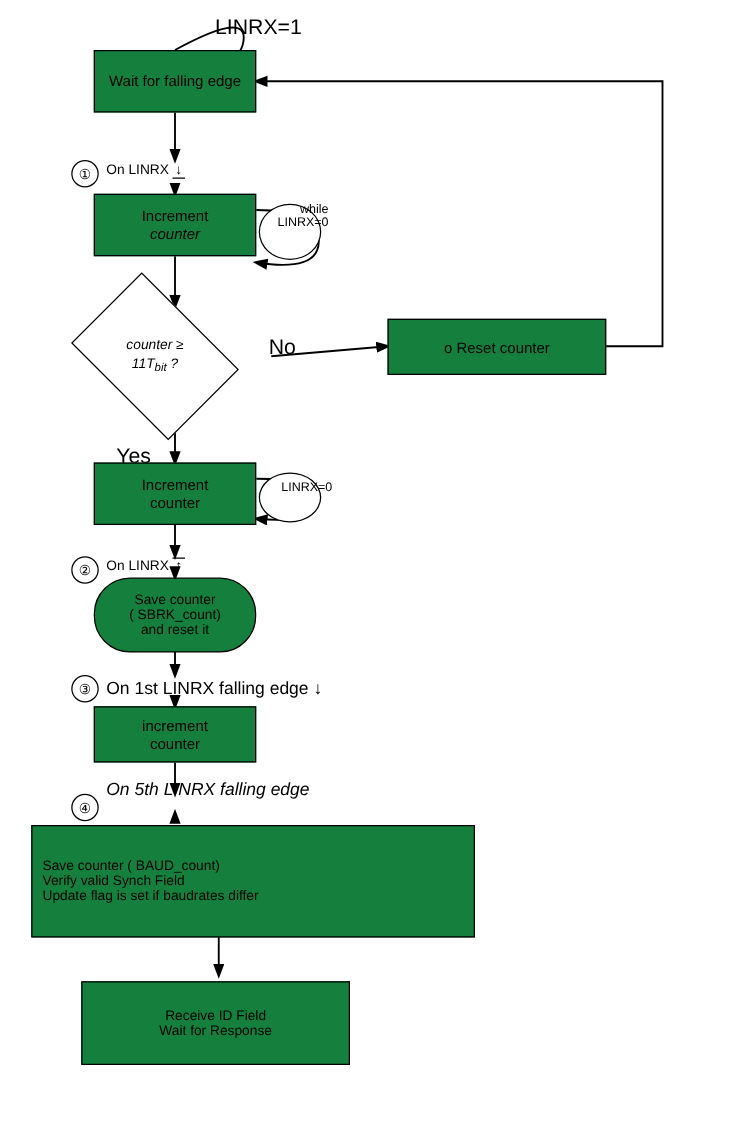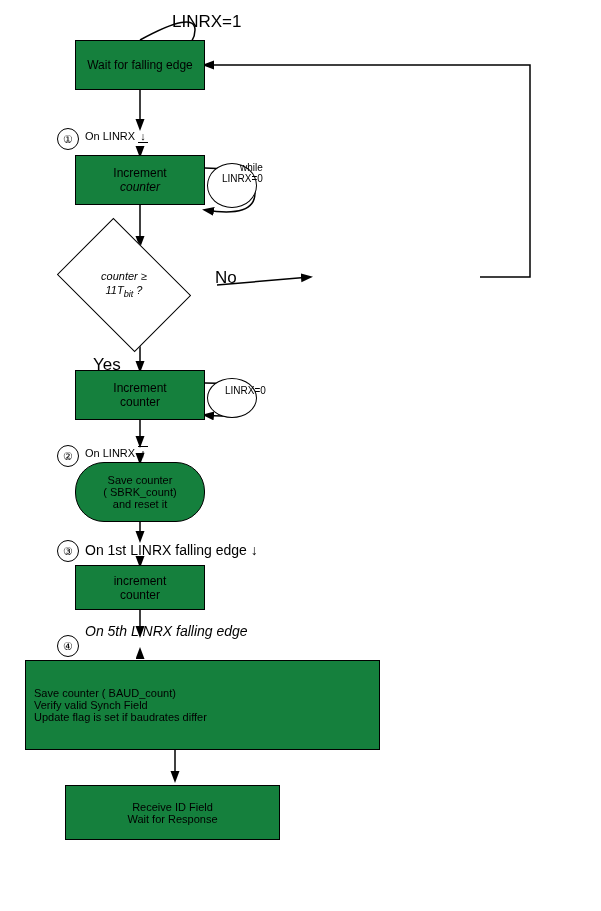--- a/index.html
+++ b/index.html
@@ -158,20 +158,23 @@
       <span style="font-style:italic; font-size:11px; line-height:1.3">
         counter ≥<br>11T<sub>bit</sub> ?
       </span>
     </div>
   </div>
 
   <div class="label-text" style="left:215px; top:268px;">No</div>
 
   <div class="label-text" style="left:93px; top:355px;">Yes</div>
 
+  <div class="box" style="left:310px; top:255px; width:175px; height:45px;">
+    <span>o     Reset counter</span>
+  </div>
 
   <div class="box" style="left:75px; top:370px; width:130px; height:50px;">
     <span>Increment<br>counter</span>
   </div>
 
   <div class="loop-oval" style="left:207px; top:378px; width:50px; height:40px;"></div>
   <div class="label-text" style="left:225px; top:385px; font-size:10px;">LINRX=0</div>
 
   <div class="circle" style="left:57px; top:445px;">
     <span>②</span>
@@ -204,19 +207,19 @@
   <div class="label-text" style="left:85px; top:623px; font-size:14px;font-style:italic;">
     On 5th LINRX falling edge
   </div>
 
   <div class="box" style="left:25px; top:660px; width:355px; height:90px; text-align:left; padding:8px; font-size:11px; align-items:flex-start; flex-direction:column; justify-content:center;">
     <div>Save counter ( BAUD_count)</div>
     <div>Verify valid Synch Field</div>
     <div>Update flag is set if baudrates differ</div>
   </div>
 
-  <div class="box" style="left:65px; top:785px; width:215px; height:55px; font-size:11px;">
+  <div class="box" style="left:65px; top:785px; width:215px; height:67px; font-size:11px;">
     <span>Receive ID Field<br>Wait for  Response</span>
   </div>
 
   <div class="label-text" style="left:172px; top:12px;">LINRX=1</div>
 
 </div>
 
 </body></html>

